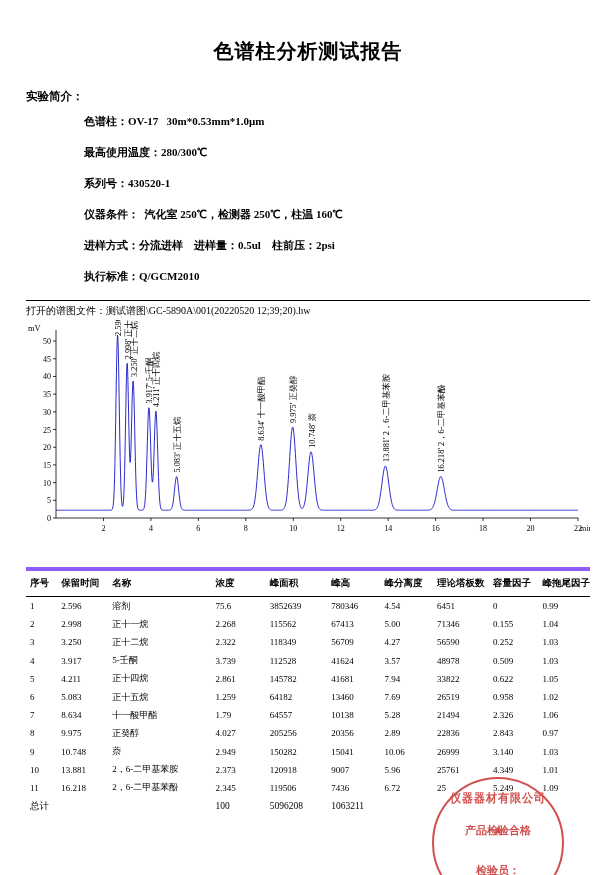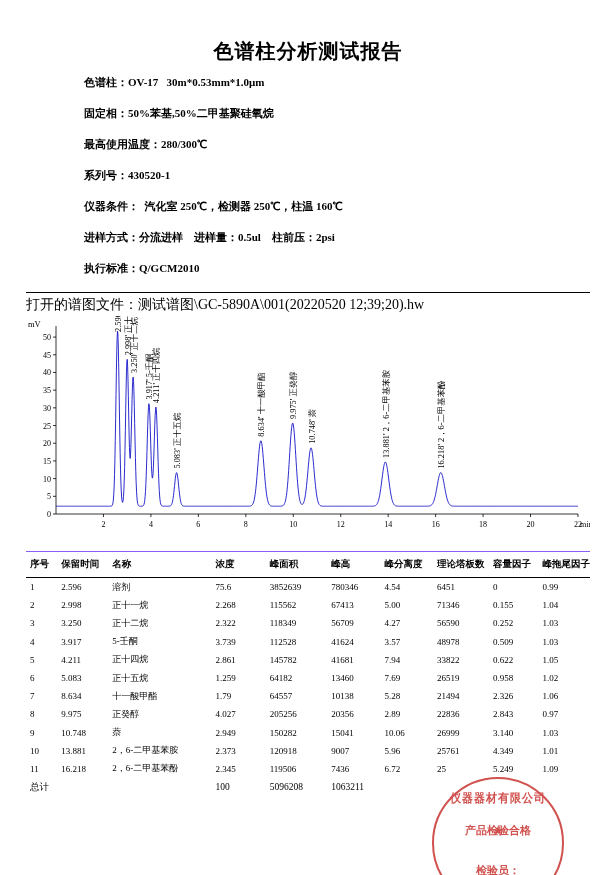--- a/index.html
+++ b/index.html
@@ -41,39 +41,39 @@
   }
   .info-row {
     font-size: 11px;
     font-weight: bold;
     font-family: "Liberation Serif", serif;
     padding-left: 58px;
     margin-bottom: 16px;
     white-space: pre;
   }
   .chrom-file {
-    font-size: 14px;
+    font-size: 10px;
     font-family: "Liberation Serif", serif;
     margin-top: 14px;
     border-top: 1px solid #000;
     padding-top: 3px;
   }
   
   .chart-area {
     position: relative;
     height: 235px;
     margin-top: 2px;
   }
   .chart-svg {
     display: block;
   }
   
   .tbl-wrap {
-    margin-top: 0;
-    border-top: 1px solid #8b5cf6;
+    margin-top: 12px;
+    border-top: 4px solid #8b5cf6;
     position: relative;
   }
   table.peaks {
     width: 100%;
     border-collapse: collapse;
     font-size: 9px;
     font-family: "Liberation Serif", serif;
   }
   table.peaks th {
     font-weight: bold;
@@ -131,24 +131,24 @@
     font-size: 13px;
   }
 </style>
 </head>
 <body>
 
 <div class="page">
 
   <div class="doc-title">色谱柱分析测试报告</div>
 
+  <div class="section-label">实验简介：</div>
 
   <div class="info-list">
     <div class="info-row">色谱柱：OV-17   30m*0.53mm*1.0μm</div>
-    <div class="info-row">固定相：50%苯基,50%二甲基聚硅氧烷</div>
     <div class="info-row">最高使用温度：280/300℃</div>
     <div class="info-row">系列号：430520-1</div>
     <div class="info-row">仪器条件：  汽化室 250℃，检测器 250℃，柱温 160℃</div>
     <div class="info-row">进样方式：分流进样    进样量：0.5ul    柱前压：2psi</div>
     <div class="info-row">执行标准：Q/GCM2010</div>
   </div>
 
   <div class="chrom-file">打开的谱图文件：测试谱图\GC-5890A\001(20220520 12;39;20).hw</div>
 
   <div class="chart-area">

